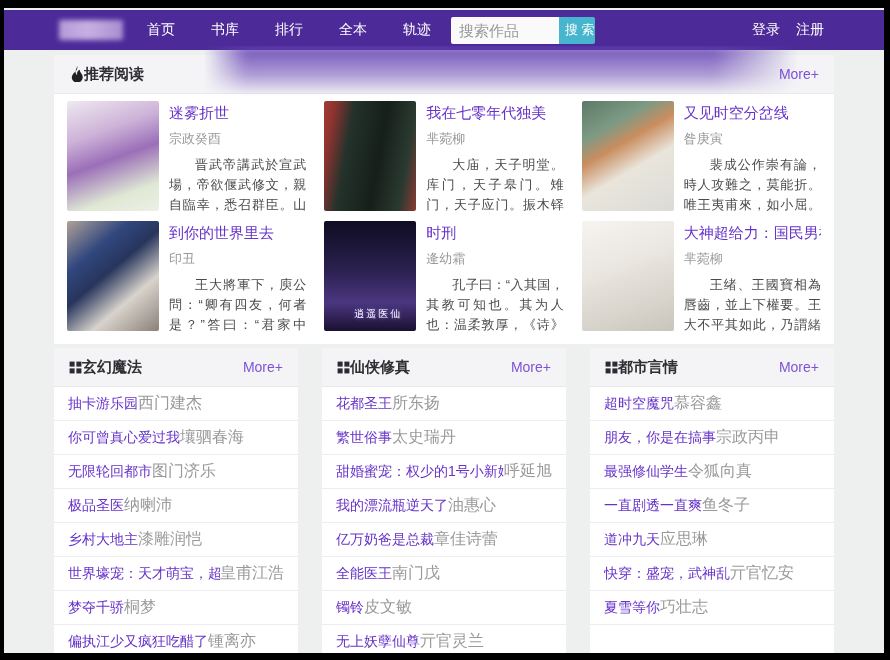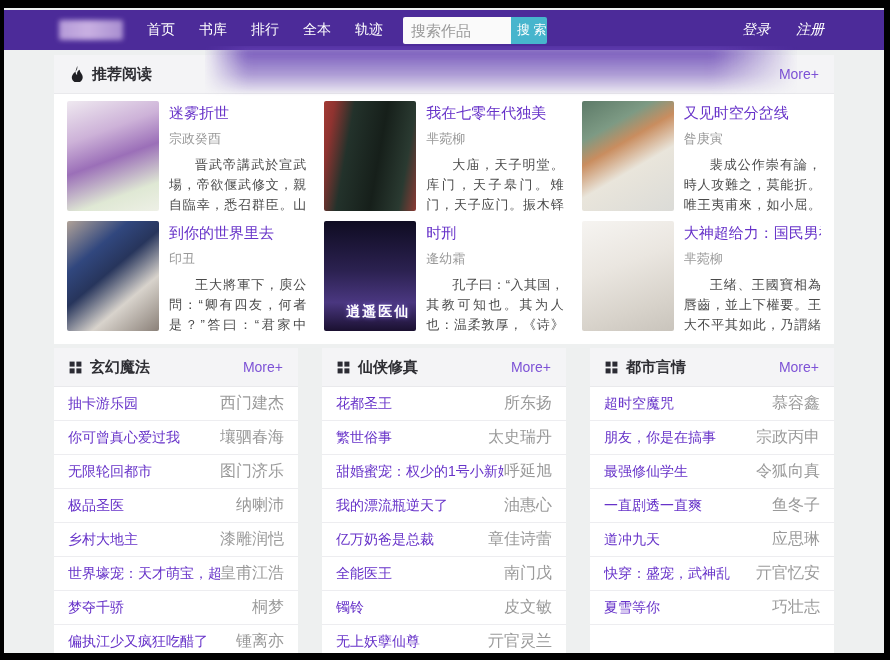--- a/index.html
+++ b/index.html
@@ -16,62 +16,62 @@
   .nav {
     margin-top:2px; height:40px; background:#4c2b99;
     display:flex; align-items:center;
     padding:0 60px 0 55px; box-sizing:border-box;
   }
   .logo {
     width:64px; height:20px; border-radius:2px; margin-right:24px;
     background:linear-gradient(90deg,#b49ad8,#c9b0e2 45%,#a88ed0);
     filter:blur(2.5px);
   }
-  .nlinks { display:flex; gap:24px;justify-content:flex-end; }
+  .nlinks { display:flex; gap:36px;justify-content:flex-end; }
   .nlink { color:#fff; font-size:14px; text-decoration:none; cursor:pointer; white-space:nowrap; }
   .nsearch { display:flex; margin-left:20px; }
   .nsearch input {
     width:92px; height:27px; border:none; padding:0 8px; font-size:15px;
     background:#fafafa; color:#333; outline:none; border-radius:2px 0 0 2px;
   }
   .nsearch input::placeholder { color:#9a9a9a; }
   .nsearch button {
     width:36px; height:27px; border:none; background:#47b5cd; color:#fff;
     font-size:13px; cursor:pointer; border-radius:0 2px 2px 0; white-space:nowrap;
   }
-  .nauth { margin-left:auto; display:flex; gap:26px;font-style:italic; }
+  .nauth { margin-left:auto; display:flex; gap:16px; }
   
   .smudge {
     position:absolute; left:201px; top:38px; width:592px; height:52px; z-index:6;
     background:linear-gradient(to right, rgba(99,63,178,0) 0%, rgba(99,63,178,.88) 7%,
                rgba(99,63,178,.88) 86%, rgba(99,63,178,0) 100%);
     -webkit-mask-image:linear-gradient(to bottom,#000 5%,rgba(0,0,0,.55) 55%,transparent 96%);
     mask-image:linear-gradient(to bottom,#000 5%,rgba(0,0,0,.55) 55%,transparent 96%);
     filter:blur(5px); pointer-events:none;
   }
   
   .main { width:780px; margin:5px auto 0; position:relative; }
   .card { background:#fff; }
   .sec-head {
     height:38px; display:flex; align-items:center; padding:0 15px;
     background:#f4f4f6; border-bottom:1px solid #e9e9ec;
   }
-  .sec-title { font-size:15px; font-weight:bold; color:#2e2e33; margin-left:8px; white-space:nowrap; }
+  .sec-title { font-size:15px; font-weight:bold; color:#2e2e33; white-space:nowrap; }
   .more { margin-left:auto; color:#7d52d6; font-size:14px; text-decoration:none; cursor:pointer; }
   .icon-svg { display:block; }
   
   .rec-grid {
     display:grid; grid-template-columns:repeat(3,1fr);
     column-gap:18px; row-gap:6px; padding:7px 13px 9px;
   }
   .book { display:flex; gap:10px; min-width:0; }
   .cover { width:92px; height:110px; flex:none; position:relative; border-radius:2px; cursor:pointer; }
   .cover-text {
     position:absolute; left:16px; right:0; bottom:10px; text-align:center;
-    color:#fff; font-size:14px; font-weight:bold; letter-spacing:2px;
+    color:#fff; font-size:10px; font-weight:normal; letter-spacing:2px;
     text-shadow:0 0 4px #8468d8;
   }
   .cover-1 { background:linear-gradient(160deg,#efe9f0 0%,#cdb2d8 30%,#9b6fb8 52%,#dfe8d4 80%,#eef0e6 100%); }
   .cover-2 { background:linear-gradient(100deg,#a33b35 0%,#8f3330 10%,#23322b 28%,#161f1a 58%,#2a3a31 84%,#8c3a34 100%); }
   .cover-3 { background:linear-gradient(150deg,#5d7a68 0%,#7d9a84 25%,#c98d5f 40%,#e9e5db 60%,#dbdbd7 100%); }
   .cover-4 { background:linear-gradient(140deg,#b0a298 0%,#31477e 28%,#27355c 46%,#d8d3cc 70%,#8a8078 100%); }
   .cover-5 { background:linear-gradient(180deg,#0f0c22 0%,#2b2150 45%,#4a3780 74%,#1a1030 100%); }
   .cover-6 { background:linear-gradient(160deg,#f6f4f1 0%,#eae6e0 40%,#d8d3cb 75%,#c9c4bc 100%); }
   .binfo { flex:1; min-width:0; overflow:hidden; }
   .btitle {
@@ -80,21 +80,21 @@
   }
   .bauthor { color:#999; font-size:13px; margin-bottom:7px; }
   .bdesc {
     color:#4a4a4a; font-size:13px; line-height:20px; height:60px;
     overflow:hidden; text-align:justify; text-indent:2em; word-break:break-all;
   }
   
   .secrow { display:flex; gap:24px; margin-top:4px; }
   .scard { flex:1; background:#fff; min-width:0; }
   .srow {
-    height:33px; display:flex; align-items:center; justify-content:space-between;
+    height:33px; display:flex; align-items:center; 
     padding:0 14px; border-bottom:1px solid #ededf0;
   }
   .stitle {
     color:#6733c9; font-size:14px; white-space:nowrap; overflow:hidden;
     text-decoration:none; cursor:pointer;
   }
   .sauthor { color:#9a9a9a; font-size:16px; white-space:nowrap; flex:none; }
 </style>
 </head>
 <body>

